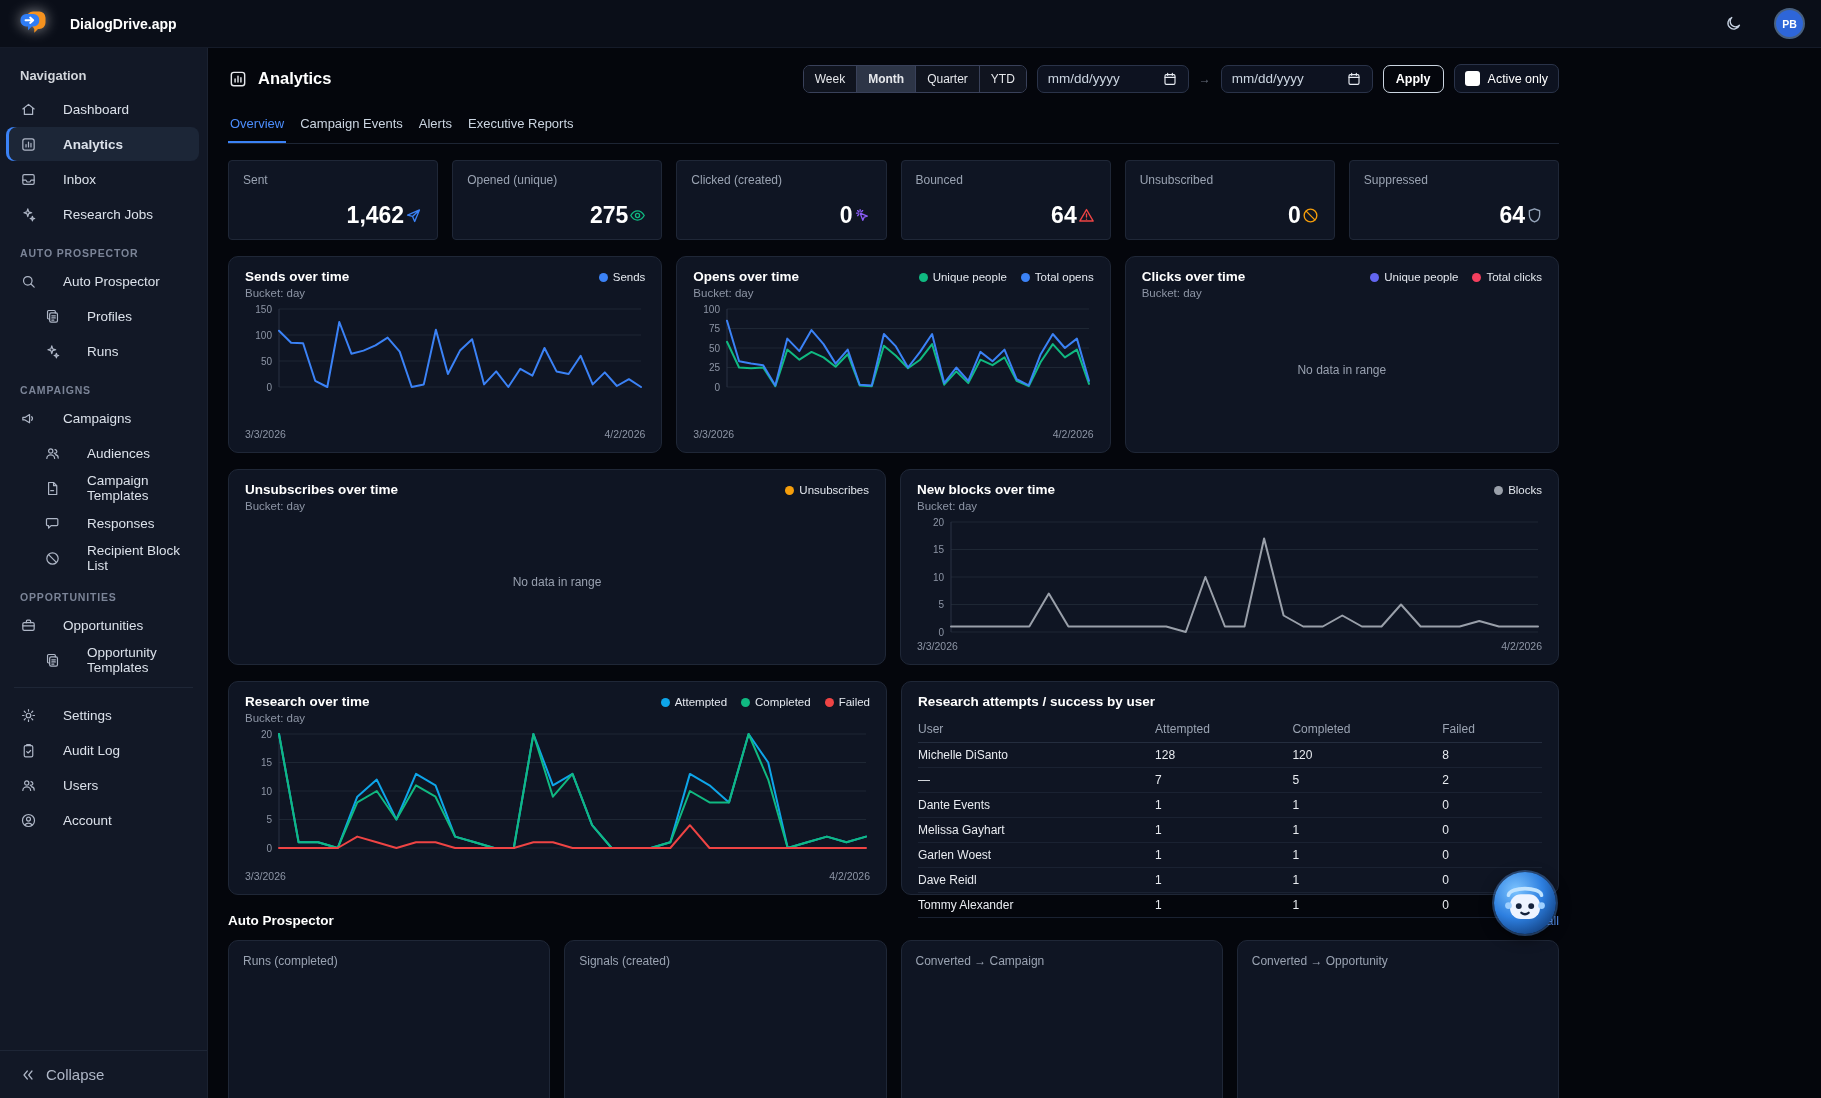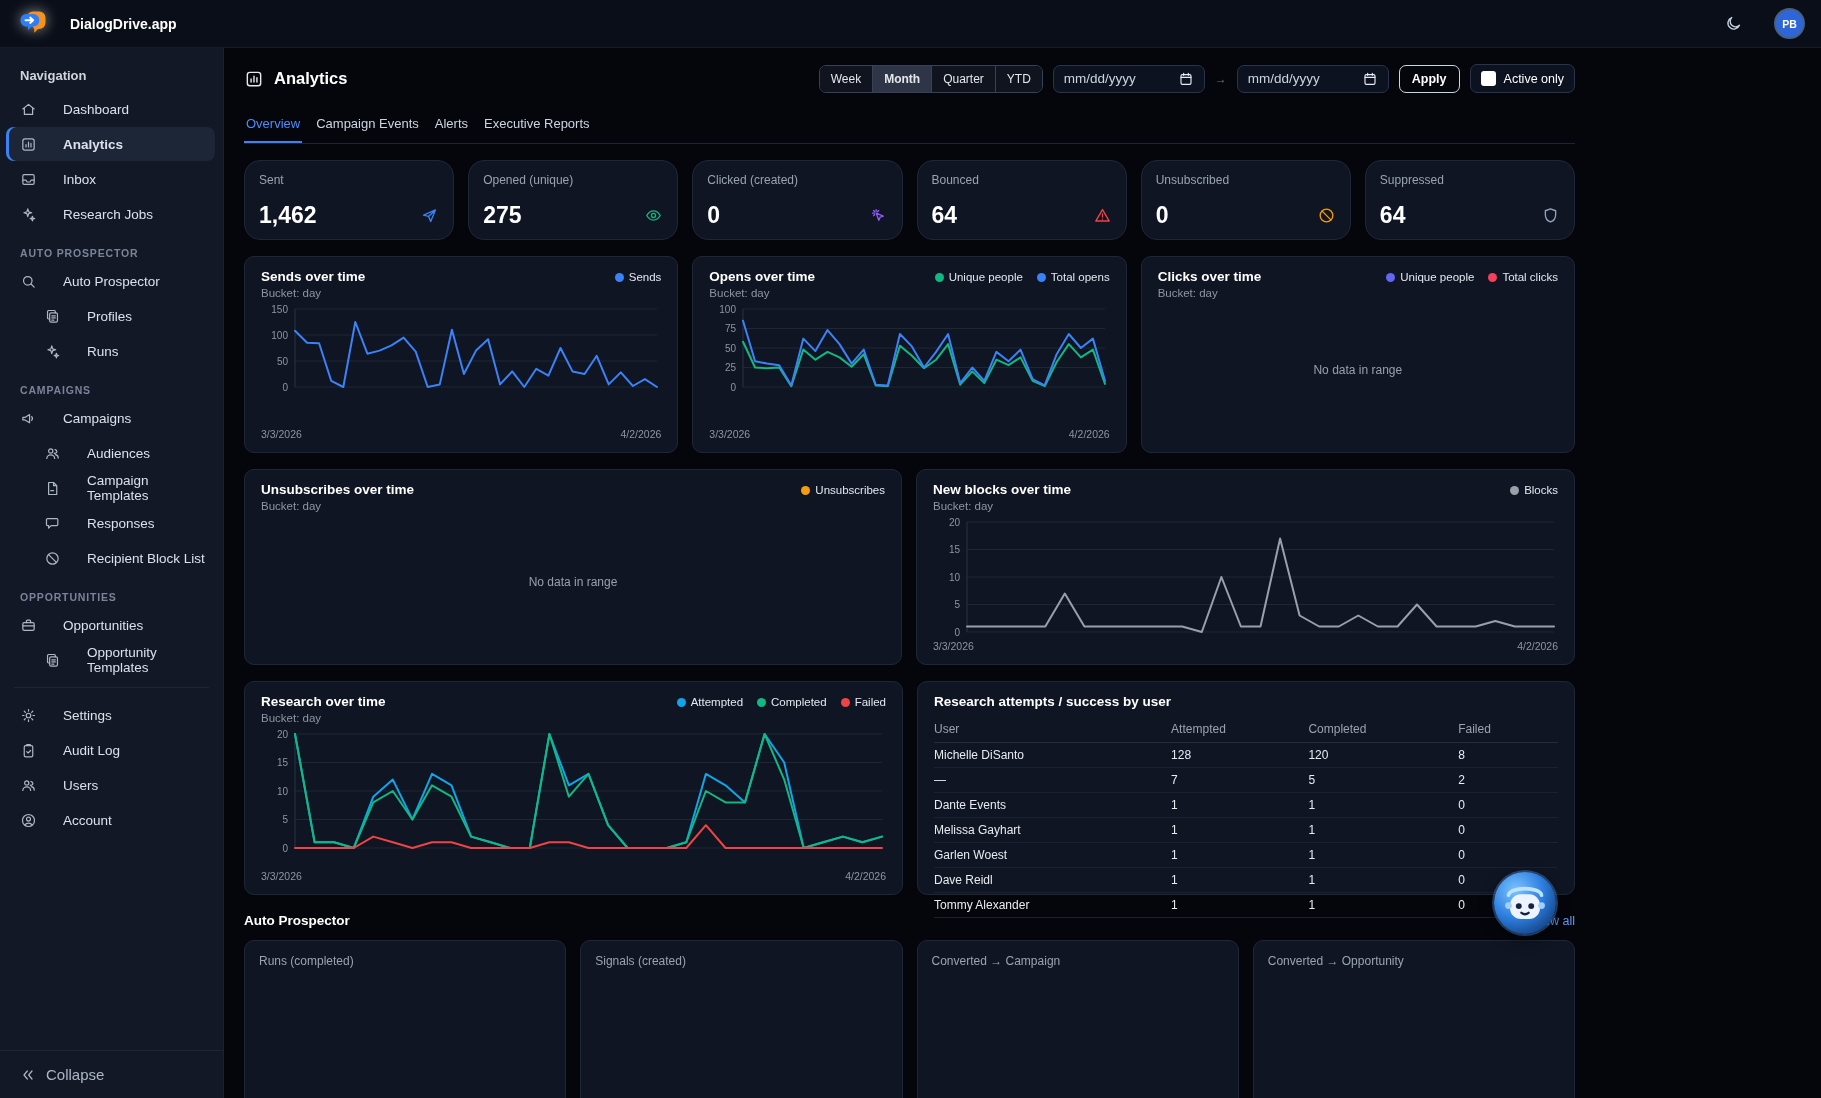--- a/index.html
+++ b/index.html
@@ -14,21 +14,21 @@
   .topbar-spacer { flex:1; }
   .iconbtn { width:30px; height:30px; border:none; background:none; color:#c7d2e2;
              display:flex; align-items:center; justify-content:center; cursor:pointer; }
   .iconbtn svg { width:19px; height:19px; }
   .avatar { width:27px; height:27px; border-radius:50%; background:#2e66d9; color:#fff;
             font-size:10.5px; font-weight:bold; display:flex; align-items:center; justify-content:center;
             box-shadow:0 0 0 2px rgba(148,197,253,.45); margin-left:6px; cursor:pointer; }
 
   
   .shell { display:flex; height:1050px; }
-  .sidebar { width:224px; flex:none; background:#121826; border-right:1px solid #1b2231;
+  .sidebar { width:208px; flex:none; background:#121826; border-right:1px solid #1b2231;
              display:flex; flex-direction:column; }
   .nav-scroll { flex:1; overflow:hidden; padding-top:10px; }
   .nav-label { font-size:13px; font-weight:bold; color:#d1d5db; padding:10px 20px 8px; }
   .nav-item { display:flex; align-items:center; gap:26px; height:34px; padding:0 10px 0 14px;
               margin:1px 8px 1px 6px; border-radius:8px; color:#dbe1ea; font-size:13.5px; cursor:pointer; }
   .nav-item .ic { width:17px; height:17px; color:#aeb6c6; flex:none; }
   .nav-item.indent { padding-left:38px; }
   .nav-item.active { background:#1c2637; box-shadow:inset 3px 0 0 #3b82f6; font-weight:bold; }
   .nav-sec { font-size:10.5px; letter-spacing:.08em; color:#7b8497; font-weight:bold; margin:16px 0 5px 20px; }
   .nav-div { border-top:1px solid #1e2636; margin:10px 14px; }
@@ -58,22 +58,22 @@
   .active-only { display:flex; align-items:center; gap:8px; background:#0d1220; border:1px solid #2a3349;
                  border-radius:7px; padding:6px 10px; font-size:12.5px; color:#fff; cursor:pointer; }
   .cb { width:15px; height:15px; background:#fff; border-radius:3px; flex:none; }
 
   .tabs { display:flex; gap:12px; border-bottom:1px solid #1d2534; margin-top:14px; width:1331px; }
   .tab { background:none; border:none; color:#cbd5e1; font-size:13px; padding:9px 2px 10px;
          cursor:pointer; border-bottom:2px solid transparent; font-family:inherit; }
   .tab.active { color:#4c8dfc; border-bottom-color:#3b82f6; }
 
   .stats { display:flex; gap:14px; margin-top:16px; width:1331px; }
-  .stat-card { flex:1; height:80px; background:#0f1523; border:1px solid #1f2737; border-radius:16px;
-               padding:12px 14px; display:flex; flex-direction:column; justify-content:space-between; }
+  .stat-card { flex:1; height:80px; background:#0f1523; border:1px solid #1f2737; border-radius:4px;
+               padding:12px 14px; display:flex; flex-direction:row; justify-content:space-between; }
   .stat-label { font-size:12px; color:#9aa3b2; }
   .stat-row { display:flex; justify-content:space-between; align-items:flex-end; }
   .stat-value { font-size:23px; font-weight:bold; color:#fff; line-height:1; }
   .stat-row .ic { width:19px; height:19px; margin-bottom:2px; }
 
   .row { display:flex; gap:14px; margin-top:16px; width:1331px; }
   .card { background:#0f1523; border:1px solid #1f2737; border-radius:10px; padding:12px 16px;
           display:flex; flex-direction:column; position:relative; }
   .r1 .card { flex:1; height:197px; }
   .r2 .card { flex:1; height:196px; }

